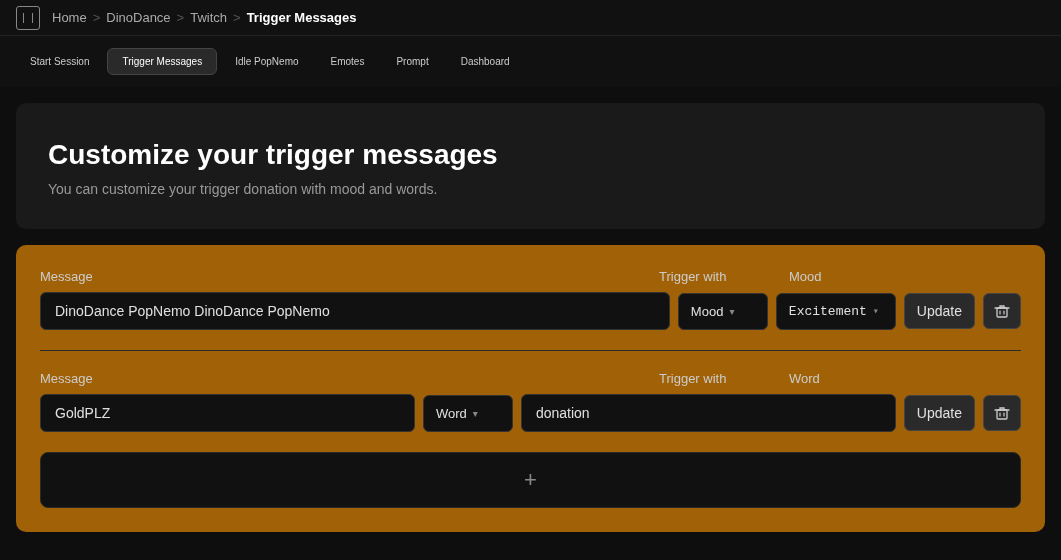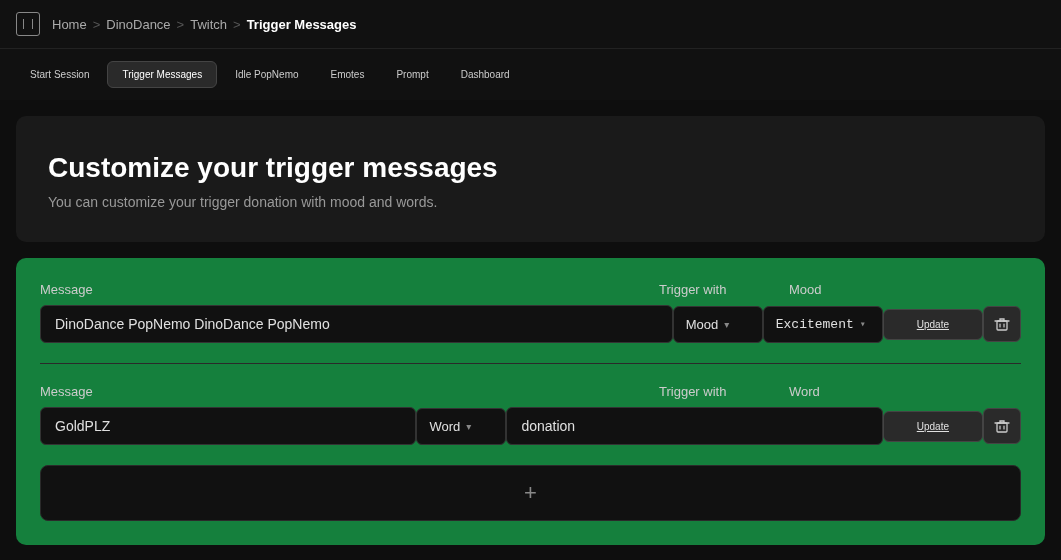--- a/index.html
+++ b/index.html
@@ -10,21 +10,21 @@
       font-size: 14px;
       width: 1061px;
       min-height: 560px;
     }
 
     
     .topbar {
       display: flex;
       align-items: center;
       padding: 8px 16px;
-      height: 49px;
+      height: 36px;
       background: #111;
       border-bottom: 1px solid #222;
     }
     .sidebar-toggle {
       width: 24px;
       height: 24px;
       border: 1.5px solid #888;
       border-radius: 3px;
       display: flex;
       align-items: center;
@@ -100,21 +100,21 @@
       color: #fff;
       margin-bottom: 10px;
     }
     .hero-subtitle {
       color: #999;
       font-size: 14px;
     }
 
     
     .cards {
-      background: #15803d;
+      background: #a16207;
       border-radius: 10px;
       padding: 24px;
     }
 
     
     .message-row {
       margin-bottom: 20px;
     }
     .row-header {
       display: flex;
@@ -142,21 +142,21 @@
       font-weight: 500;
       padding-left: 8px;
     }
     .col-actions-spacer {
       width: 100px;
     }
 
     .row-inputs {
       display: flex;
       align-items: center;
-      gap: 0;
+      gap: 8px;
     }
     .message-input {
       flex: 1;
       background: #111;
       border: 1px solid #333;
       border-radius: 6px;
       padding: 10px 14px;
       color: #e0e0e0;
       font-size: 14px;
       outline: none;
@@ -205,26 +205,25 @@
 
     .chevron {
       color: #888;
       font-size: 10px;
     }
 
     .update-btn {
       background: #2a2a2a;
       border: 1px solid #444;
       border-radius: 6px;
-      padding: 9px 33px;
-      color: #e0e0e0;
-      font-size: 10px;
+      padding: 9px 12px;
+      color: #e0e0e0;
+      font-size: 14px;
       cursor: pointer;
       white-space: nowrap;
-      text-decoration: underline;
     }
 
     .delete-btn {
       background: #2a2a2a;
       border: 1px solid #444;
       border-radius: 6px;
       padding: 9px 10px;
       color: #e0e0e0;
       font-size: 14px;
       cursor: pointer;

